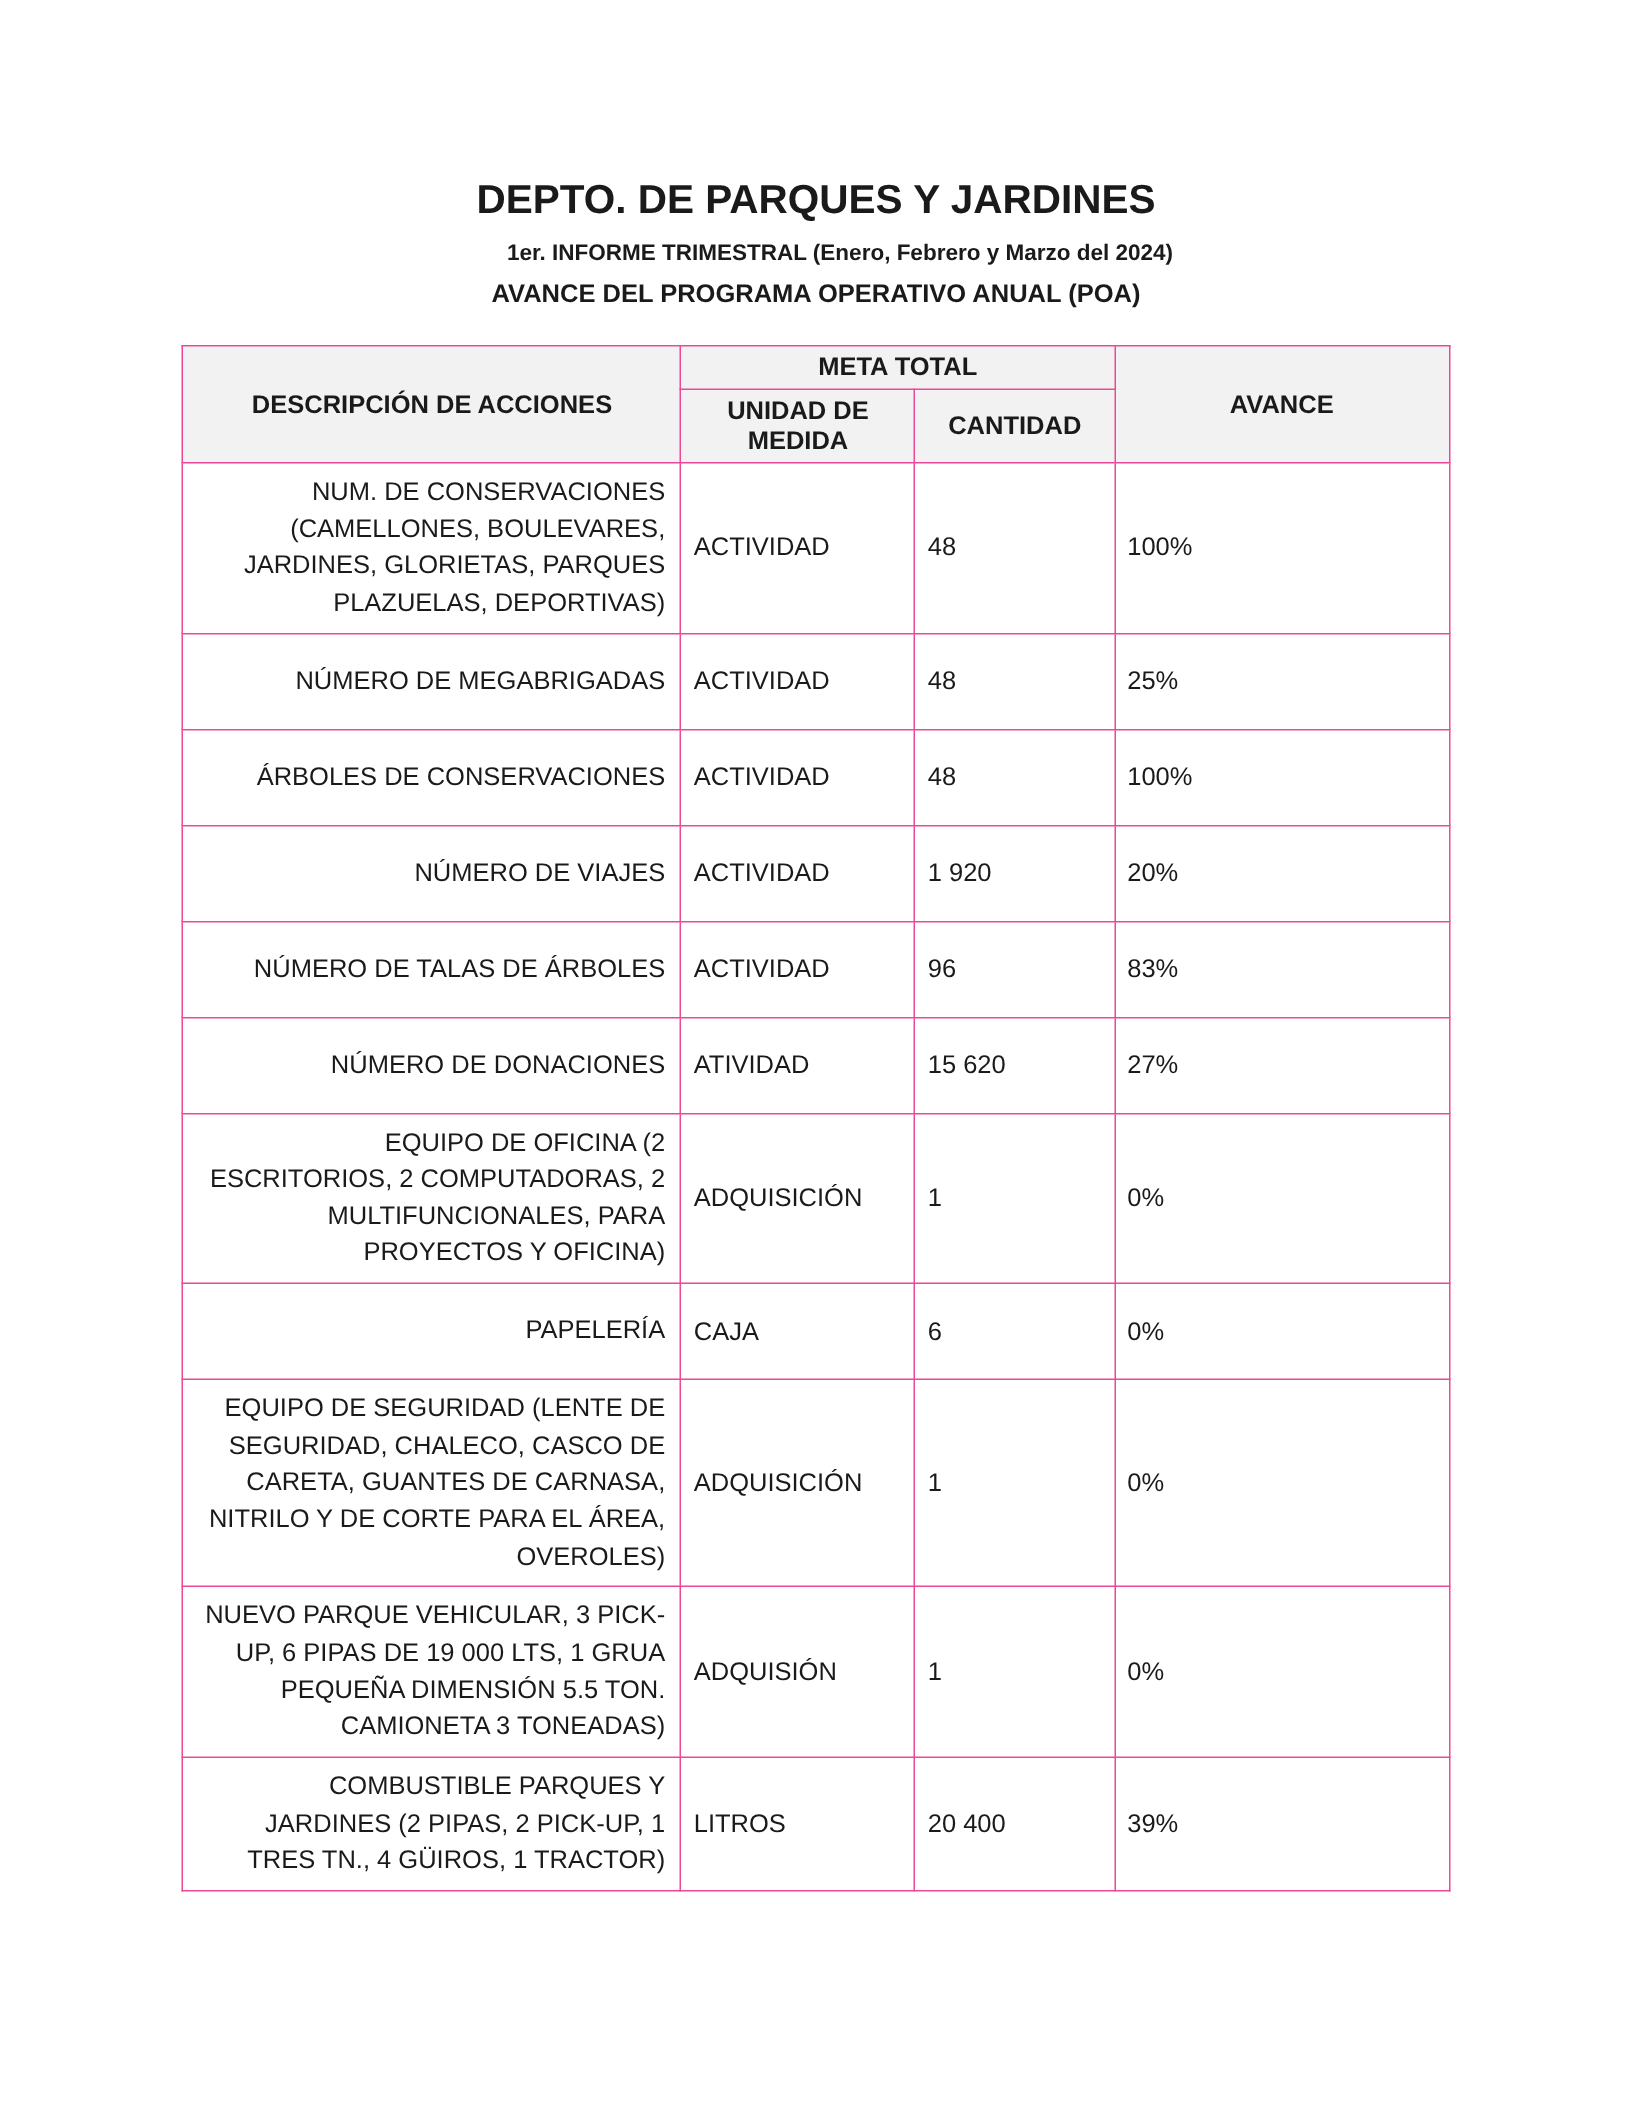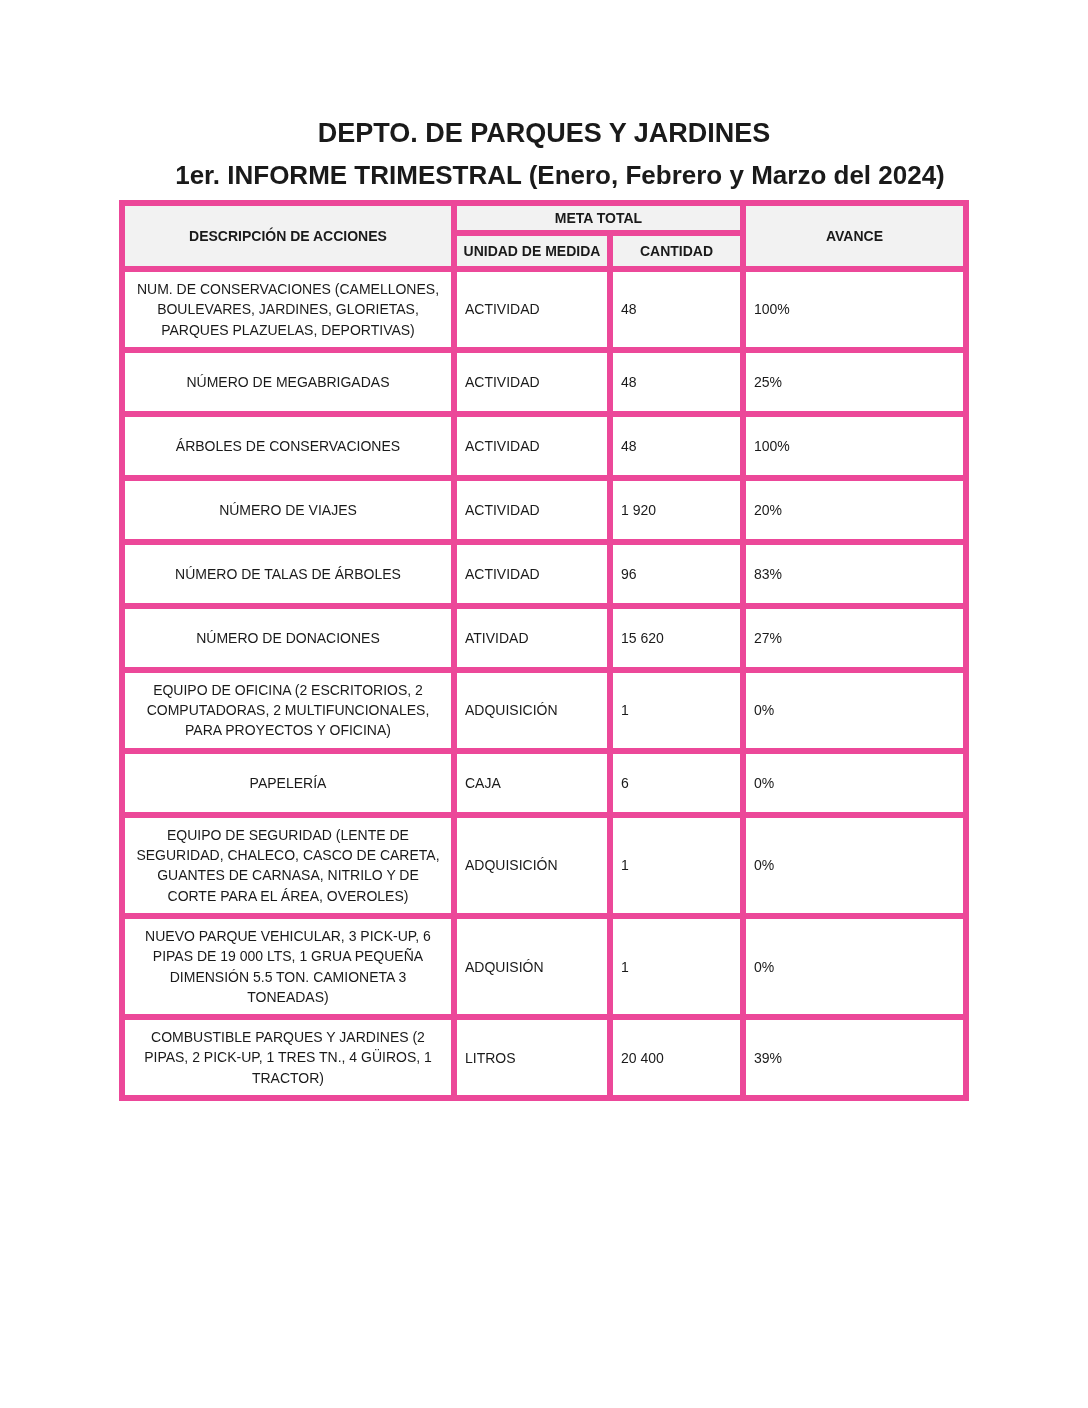--- a/index.html
+++ b/index.html
@@ -19,78 +19,79 @@
   }
   .title-block {
     text-align: center;
   }
   .title-1 {
     font-size: 27px;
     font-weight: bold;
     margin: 0 0 11px 0;
   }
   .title-2 {
-    font-size: 26px;
+    font-size: 15px;
     font-weight: bold;
     margin: 0 0 9px 0;
     padding-left: 32px;
   }
   .title-3 {
     font-size: 17px;
     font-weight: bold;
     margin: 0 0 24px 0;
   }
   table.poa {
     border-collapse: collapse;
     margin: 0 auto;
     width: 844px;
     table-layout: fixed;
   }
   table.poa th,
   table.poa td {
-    border: 6px solid #ec4899;
-    font-size: 14px;
+    border: 1px solid #ec4899;
+    font-size: 17px;
     box-sizing: border-box;
   }
   table.poa th {
     background: #f2f2f2;
     font-weight: bold;
     padding: 4px 6px;
     text-align: center;
   }
   .th-meta {
     height: 27px;
   }
   .th-sub {
     height: 36px;
   }
   table.poa td {
     height: 64px;
     background: #ffffff;
   }
   .desc-cell {
-    text-align: center;
+    text-align: right;
     padding: 7px 10px;
     line-height: 1.45;
     vertical-align: middle;
   }
   .center-cell {
     text-align: left;
     padding: 6px 8px;
     vertical-align: middle;
   }
 </style>
 </head>
 <body>
 
 <div class="page">
 
   <div class="title-block">
     <p class="title-1">DEPTO. DE PARQUES Y JARDINES</p>
     <p class="title-2">1er. INFORME TRIMESTRAL  (Enero, Febrero y Marzo del 2024)</p>
+    <p class="title-3">AVANCE DEL PROGRAMA OPERATIVO ANUAL (POA)</p>
   </div>
 
   <table class="poa">
     <colgroup>
       <col style="width:332px">
       <col style="width:156px">
       <col style="width:133px">
       <col style="width:223px">
     </colgroup>
     <thead>

